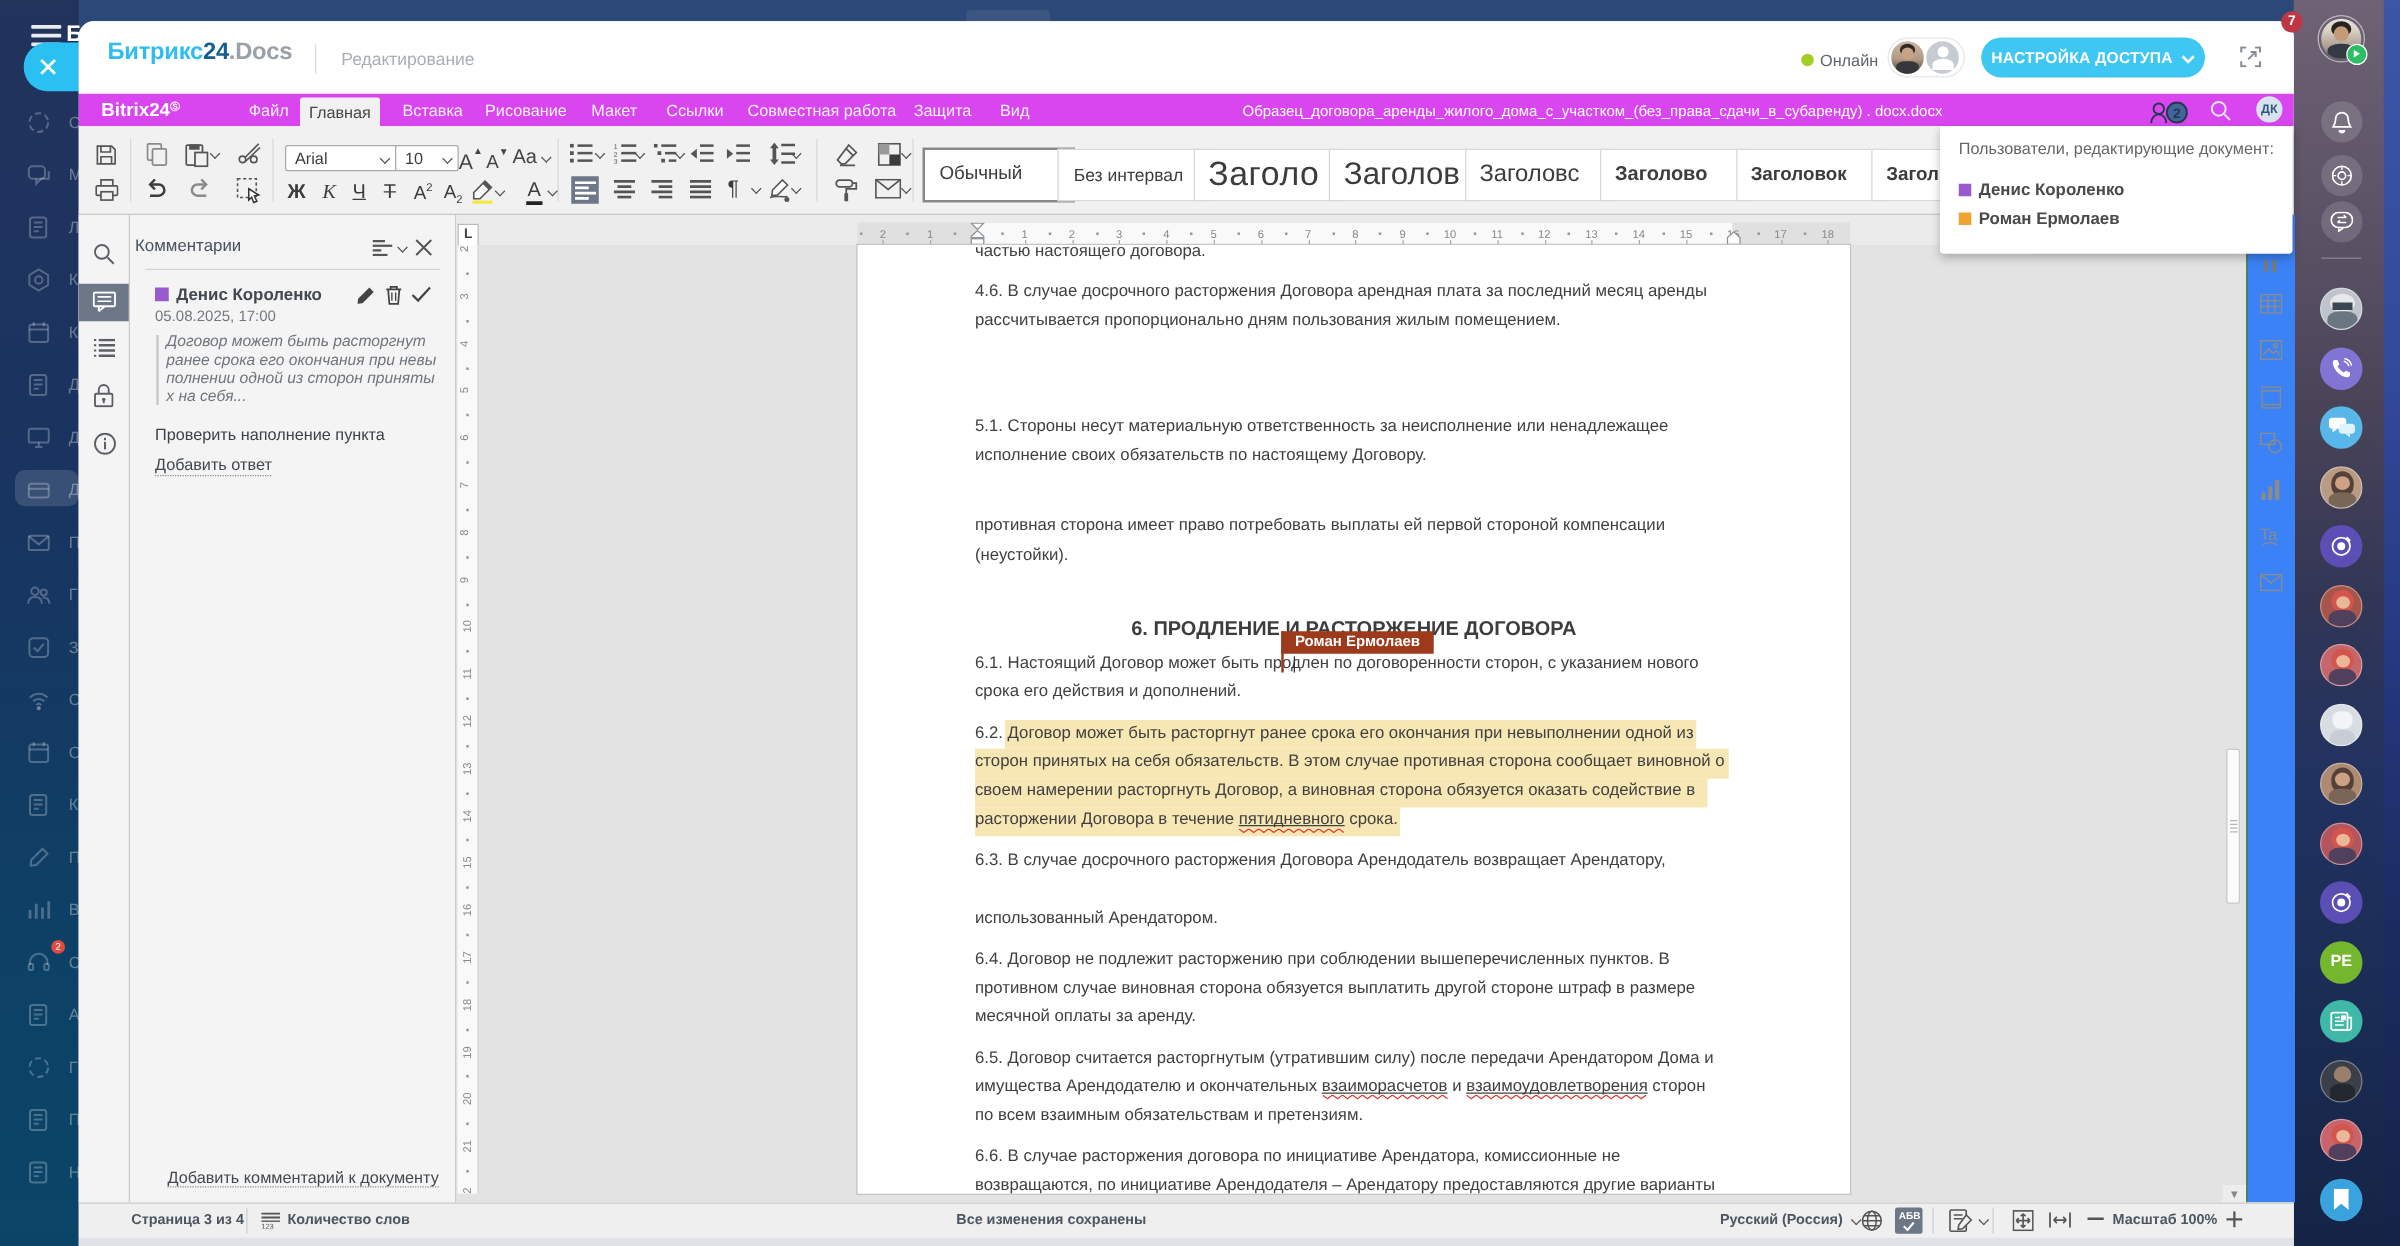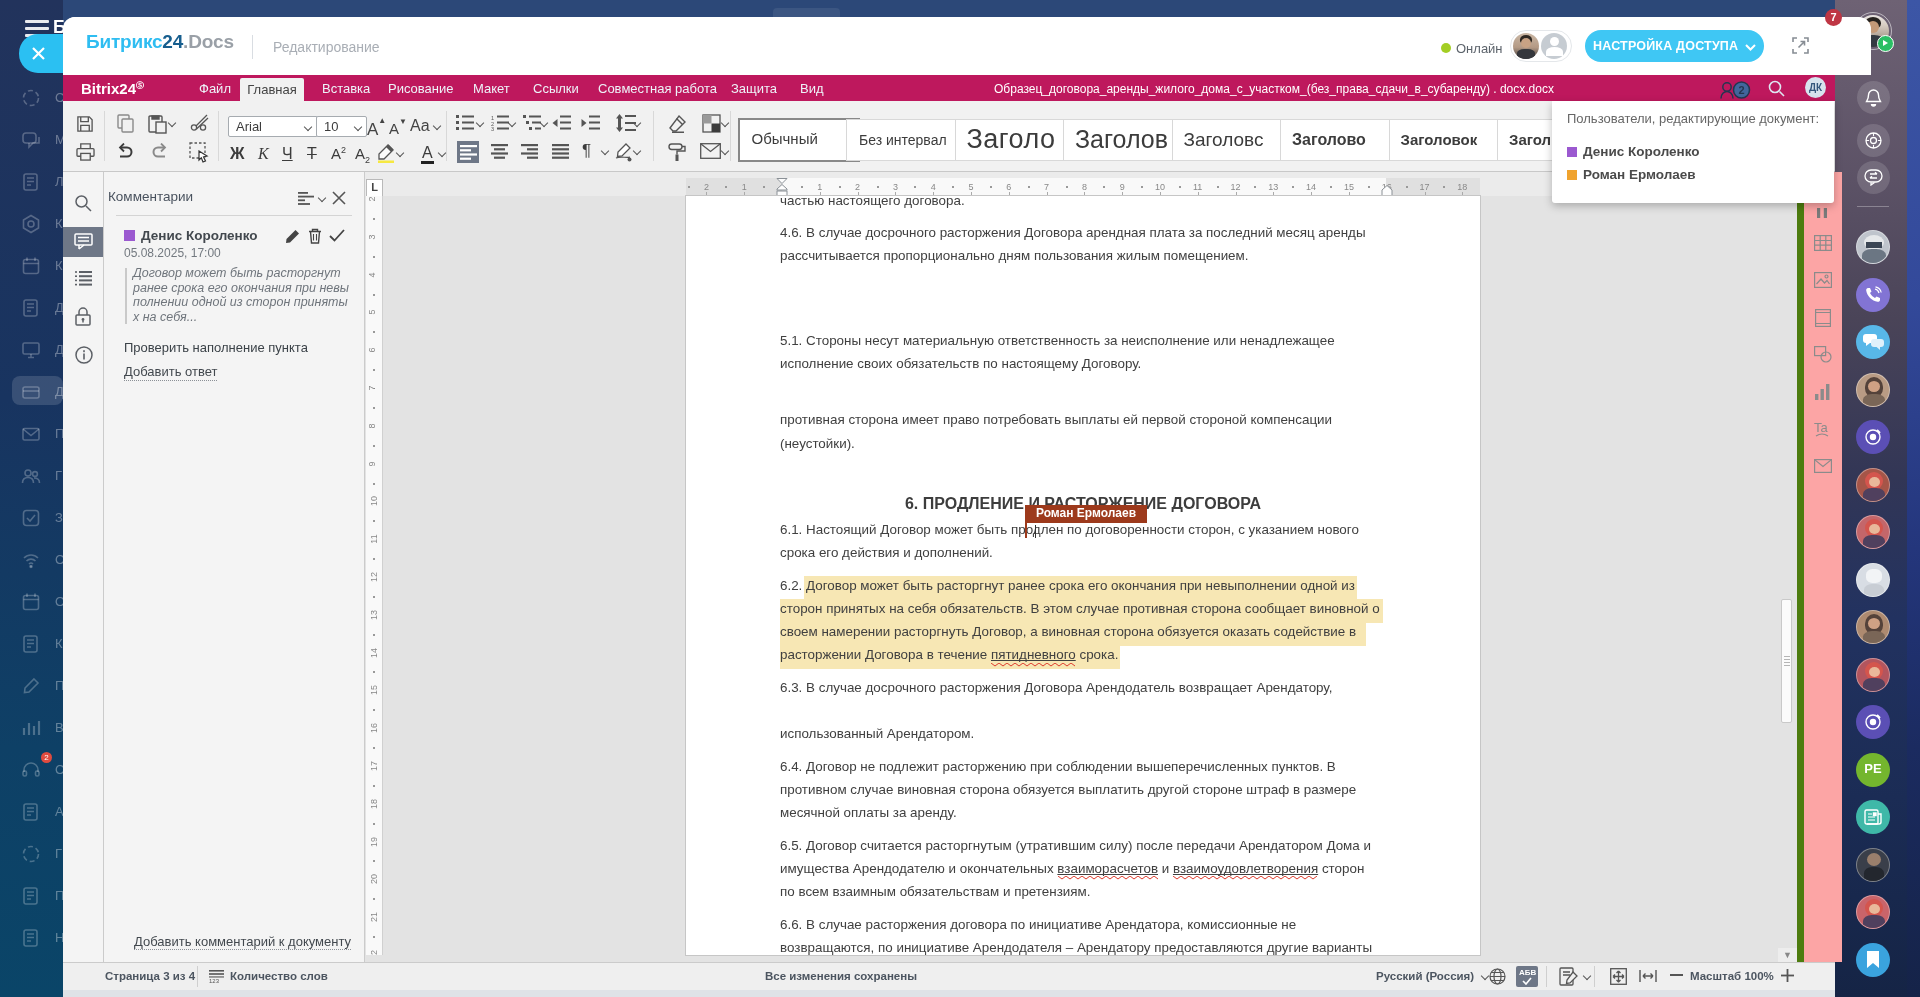--- a/index.html
+++ b/index.html
@@ -1,22 +1,22 @@
 <!DOCTYPE html>
 <html><head><meta charset="utf-8">
 <style>
 html,body{margin:0;padding:0;}
 body{width:1920px;height:997px;overflow:hidden;position:relative;background:#2c4878;font-family:"Liberation Sans",sans-serif;}
 .abs{position:absolute;}
 #sidebar{left:0;top:0;width:63px;height:997px;background:linear-gradient(180deg,#22335c 0%,#183460 40%,#0e4066 75%,#0a4568 100%);}
 #rightstrip{left:1835px;top:0;width:85px;height:997px;background:linear-gradient(180deg,#6e6274 0%,#5c5266 18%,#4a4458 32%,#323656 48%,#223260 62%,#1b2c55 80%,#152445 100%);}
 #redge{left:1907px;top:0;width:13px;height:997px;background:linear-gradient(180deg,#3c56a6 0%,#33499a 30%,#24367c 55%,#1b2b60 75%,#152348 100%);}
 #modal{left:63px;top:17px;width:1772px;height:980px;background:#fff;border-radius:12px 12px 0 0;}
-#mhead{left:0;top:0;width:1772px;height:58px;background:#fff;border-radius:12px 12px 0 0;padding-left:36px;}
-#menubar{left:0;top:58px;width:1772px;height:26px;background:#be185d;}
+#mhead{left:0;top:0;width:1772px;height:58px;background:#fff;border-radius:12px 12px 0 0;}
+#menubar{left:0;top:58px;width:1772px;height:26px;background:#d946ef;}
 #toolbar{left:0;top:84px;width:1772px;height:70px;background:#f1f1f1;border-bottom:1px solid #c8c8c8;}
 #work{left:0;top:155px;width:1772px;height:790px;background:#e3e3e3;}
 #leftbar{left:0;top:0;width:40px;height:790px;background:#f4f4f4;border-right:1px solid #cbcbcb;}
 #companel{left:41px;top:0;width:260px;height:790px;background:#f4f4f4;border-right:1px solid #cbcbcb;}
 #statusbar{left:0;top:945px;width:1772px;height:27px;background:#efefef;border-top:1px solid #cbcbcb;}
 #botstrip{left:0;top:973px;width:1772px;height:7px;background:#dfe3e7;}
 .ic{position:absolute;}
 svg{display:block}
 .mi{position:absolute;top:6px;}
 .sep{position:absolute;top:10px;width:1px;height:50px;background:#d8d8d8;}
@@ -733,21 +733,21 @@
       <div class="abs" style="left:339px;top:309px;width:1.5px;height:33px;background:#9d3a1c;"></div>
       <div class="abs" style="left:349px;top:329px;width:1.3px;height:13px;background:#333;"></div>
     </div>
     <div class="abs" style="left:1718px;top:427px;width:11px;height:124px;background:#fbfbfb;border:1px solid #c9c9c9;border-radius:2px;box-sizing:border-box;">
   <div class="abs" style="left:1.5px;top:56px;width:6px;height:1px;background:#b5b5b5;"></div>
   <div class="abs" style="left:1.5px;top:59px;width:6px;height:1px;background:#b5b5b5;"></div>
   <div class="abs" style="left:1.5px;top:62px;width:6px;height:1px;background:#b5b5b5;"></div>
   <div class="abs" style="left:1.5px;top:65px;width:6px;height:1px;background:#b5b5b5;"></div>
 </div>
     <div class="abs" style="left:1715px;top:776px;width:19px;height:14px;background:#ededed;border:0;color:#888;font-size:9px;text-align:center;line-height:14px;">▼</div>
-    <div id="rightbar" class="abs" style="left:1734px;top:0;width:38px;height:790px;background:#fca5a5;border-left:7px solid #4d7c0f;text-align:right;">
+    <div id="rightbar" class="abs" style="left:1734px;top:0;width:38px;height:790px;background:#3b82f6;border-left:1px solid #4d7c0f;text-align:right;">
       <svg class="ic" style="left:13px;top:36px" width="11" height="10" viewBox="0 0 11 10" fill="#7a7a7a">
           <rect x="0" y="0" width="3.2" height="10"></rect>
           <rect x="6.8" y="0" width="3.2" height="10"></rect>
         </svg>
       <svg class="ic" style="left:10px;top:63px" width="18" height="16" viewBox="0 0 18 16" fill="none" stroke="#8b8b8b" stroke-width="1.2">
           <rect x="0.6" y="0.6" width="16.8" height="14.8"></rect>
           <path d="M0.6 5.5 H17.4 M0.6 10.2 H17.4 M6.2 0.6 V15.4 M11.8 0.6 V15.4"></path>
         </svg>
       <svg class="ic" style="left:10px;top:100px" width="18" height="16" viewBox="0 0 18 16" fill="none" stroke="#8b8b8b" stroke-width="1.2">
           <rect x="0.6" y="0.6" width="16.8" height="14.8"></rect>

